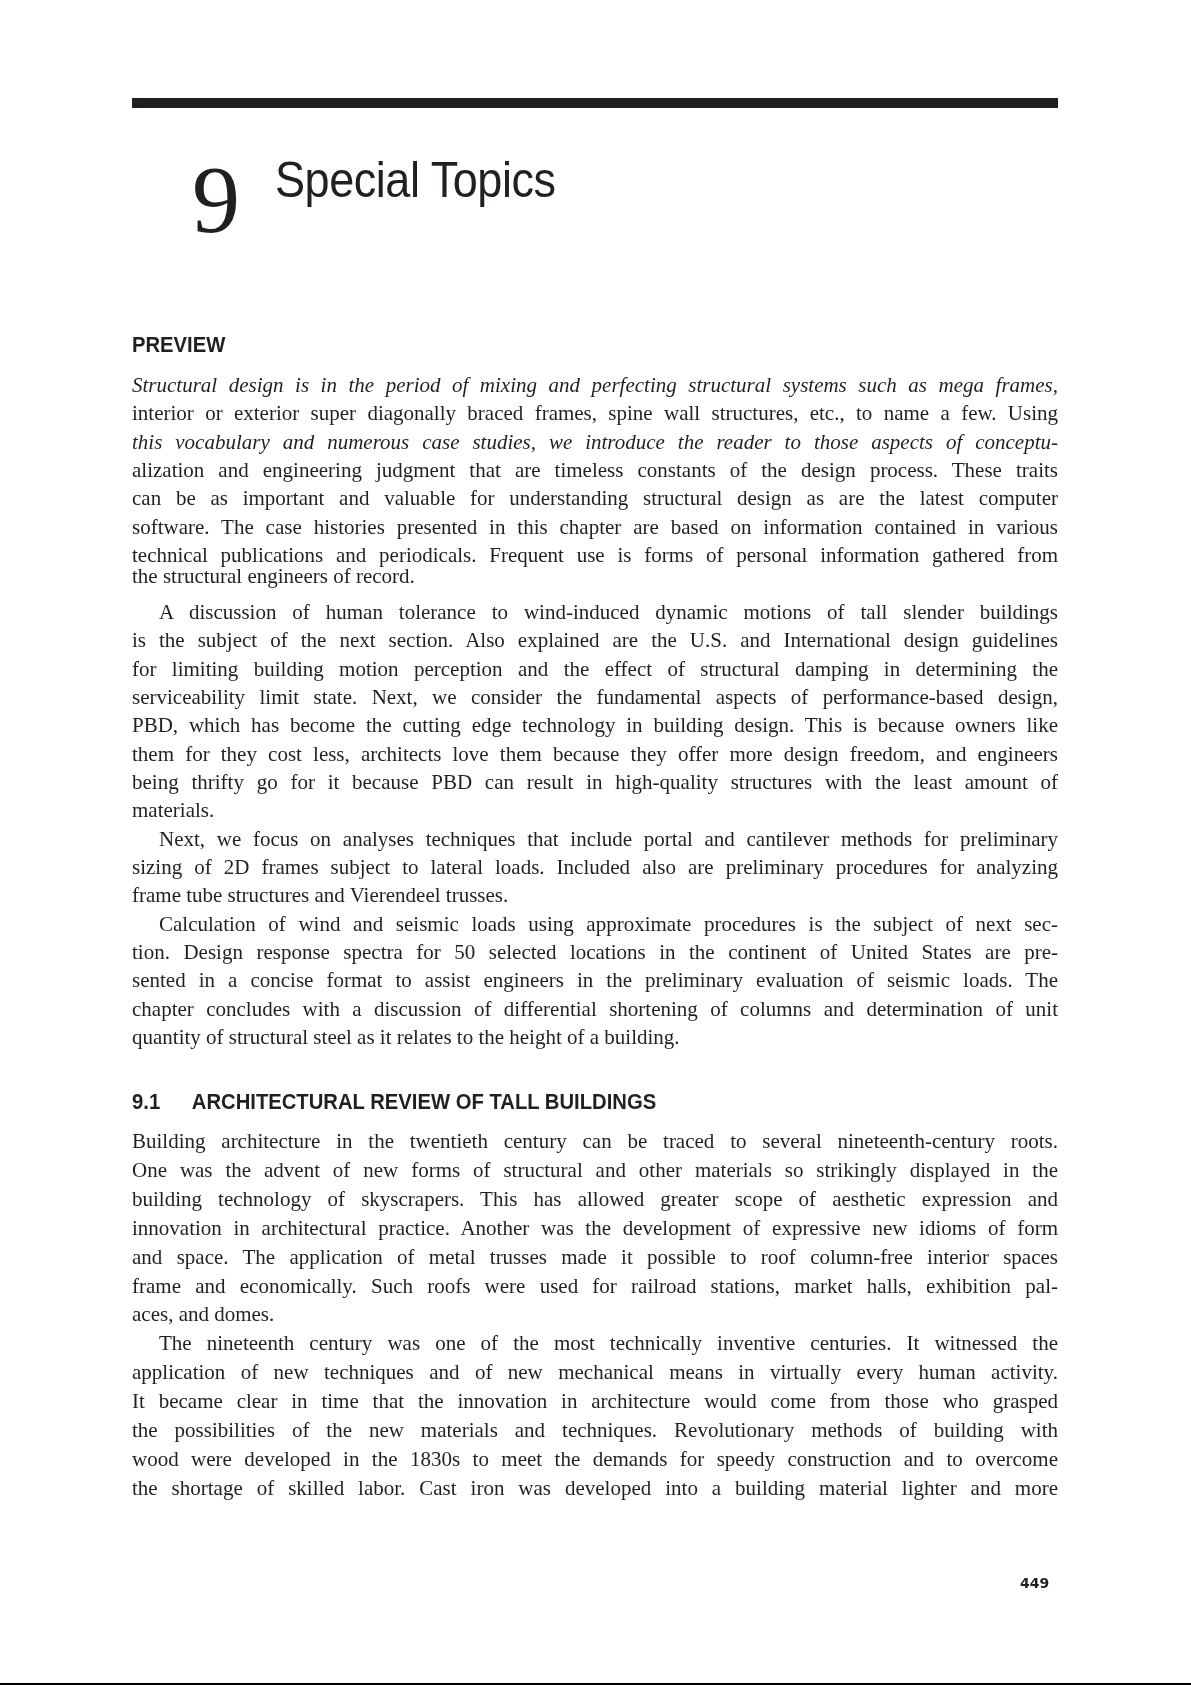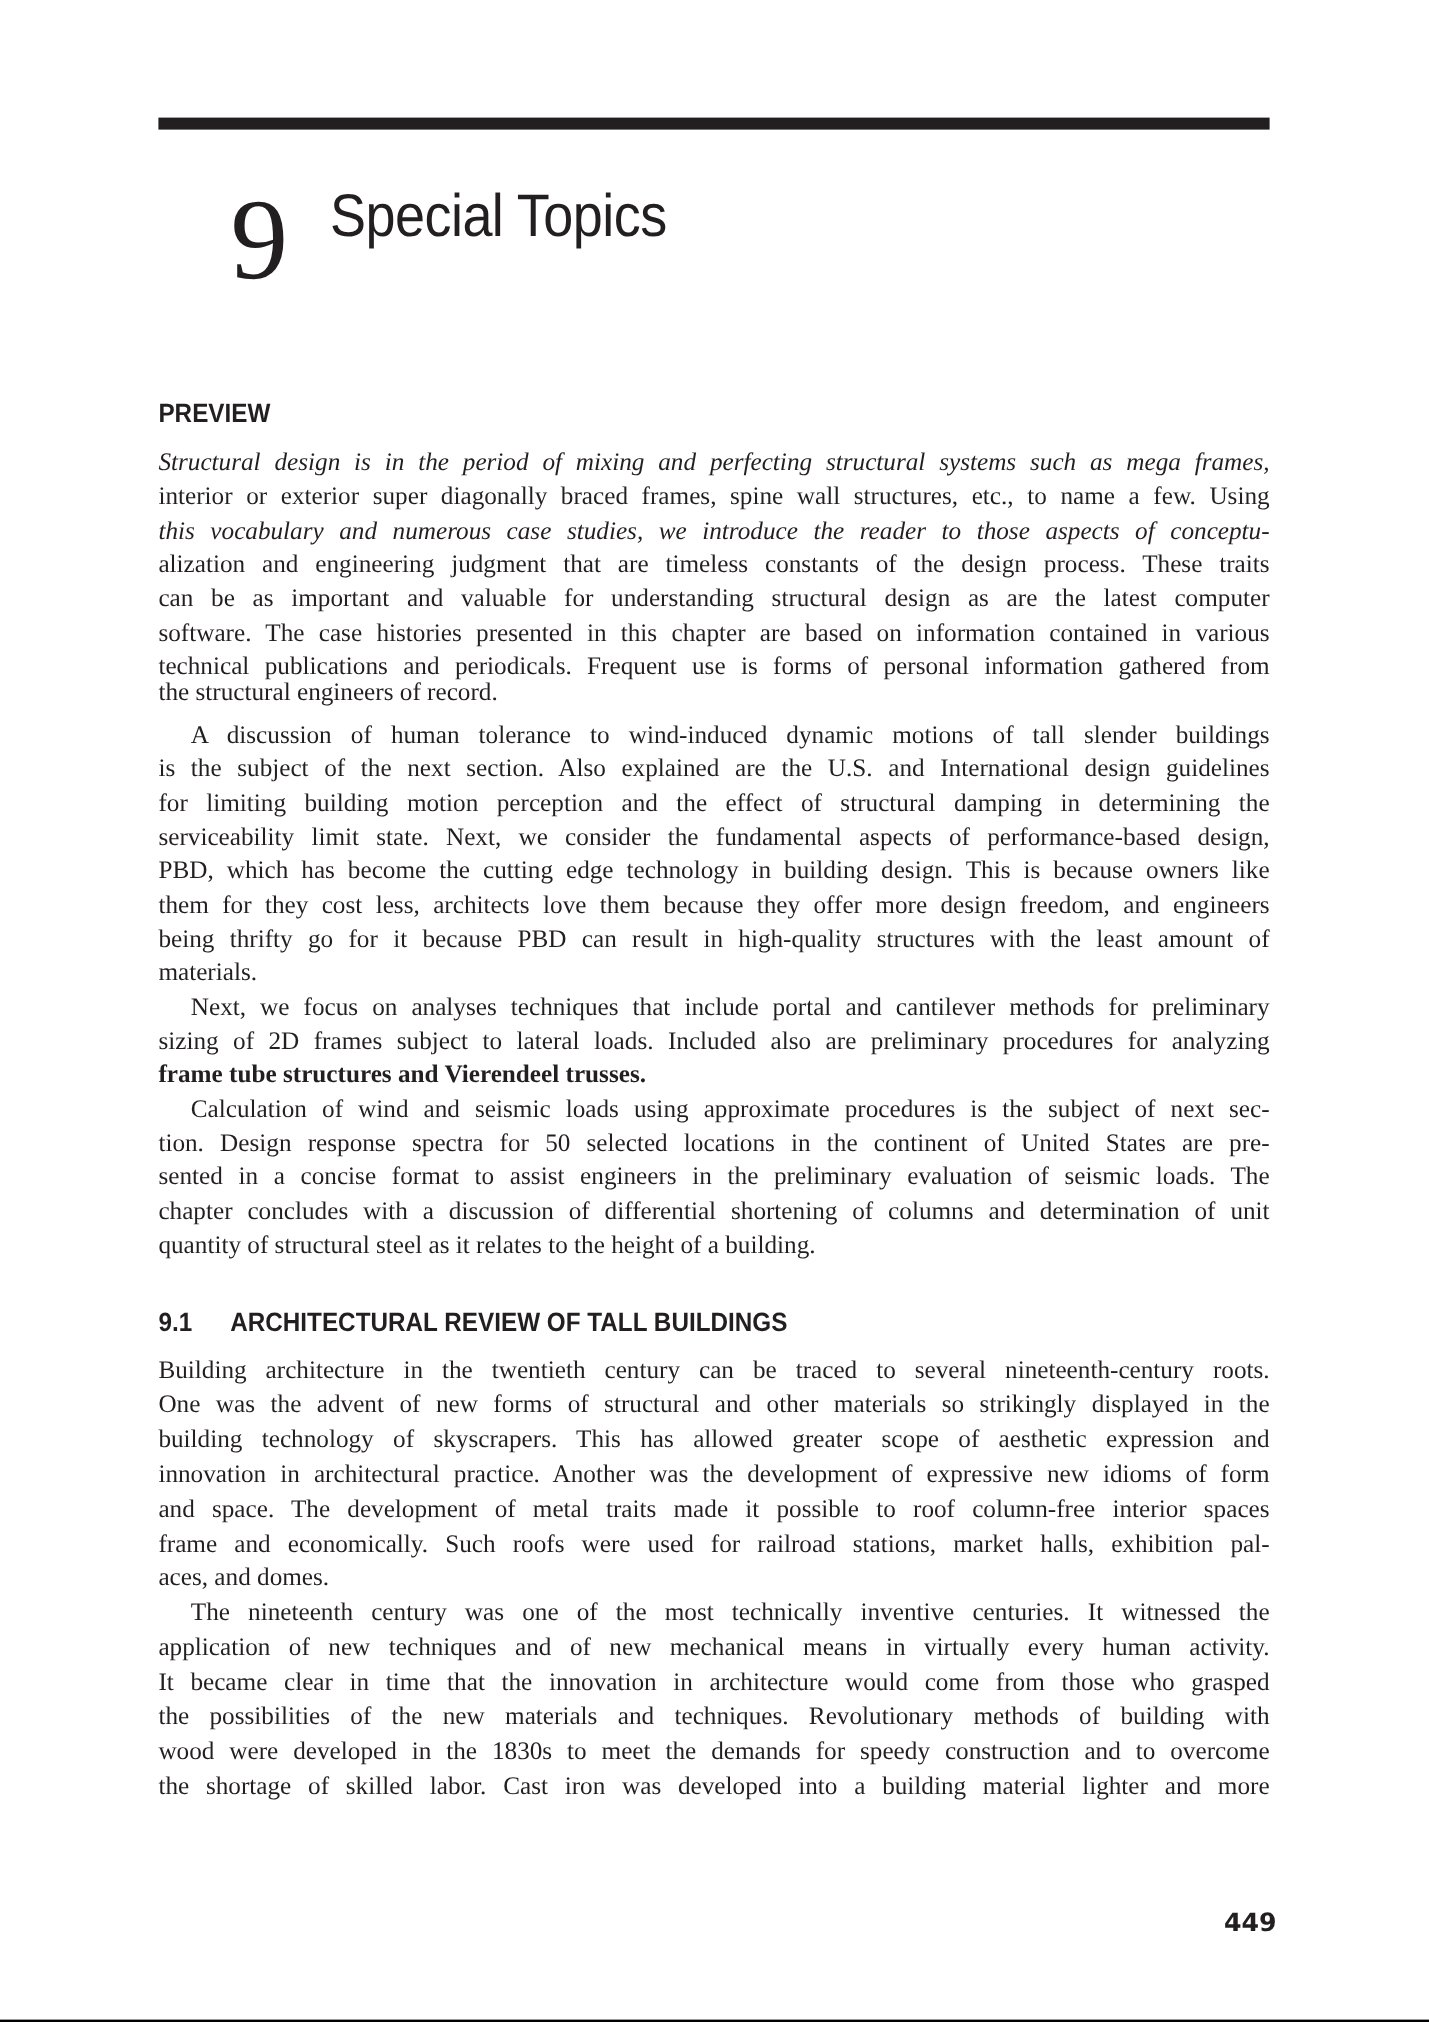--- a/index.html
+++ b/index.html
@@ -7,21 +7,21 @@
   .page { position: absolute; left: 0; top: 0; width: 1191px; height: 1685px; background: #fff; color: #231f20; }
   .rule-top { position: absolute; left: 132px; top: 98px; width: 926px; height: 10px; background: #231f20; }
   .rule-bottom { position: absolute; left: 0; top: 1683px; width: 1191px; height: 2px; background: #000; }
   .chapter-num { position: absolute; left: 192px; top: 138px; font-family: "Liberation Serif", serif; font-size: 96px; line-height: 96px; color: #231f20; transform: translateY(14px); }
   .chapter-title { position: absolute; left: 275px; top: 150px; font-family: "Liberation Sans", sans-serif; font-size: 50px; line-height: 60px; color: #231f20; transform: scaleX(0.9); transform-origin: left center; letter-spacing: -0.5px; }
   .heading { position: absolute; left: 132px; font-family: "Liberation Sans", sans-serif; font-weight: bold; font-size: 22px; line-height: 28px; color: #231f20; white-space: nowrap; transform: scaleX(0.92); transform-origin: left center; }
   .heading .num { display: inline-block; width: 65px; }
   .line { position: absolute; left: 132px; width: 926px; height: 28px; font-family: "Liberation Serif", serif; font-size: 21px; line-height: 28px; color: #231f20; text-align: justify; text-align-last: justify; white-space: nowrap; overflow: visible; }
   .line.last { text-align-last: left; }
   .line.indent { padding-left: 27px; width: 899px; }
-  .page-number { position: absolute; left: 1020px; top: 1571px; width: 38px; text-align: left; font-family: "DejaVu Sans", sans-serif; font-weight: bold; font-size: 21px; line-height: 24px; color: #231f20; margin-top: 19px; }
+  .page-number { position: absolute; left: 1020px; top: 1571px; width: 38px; text-align: left; font-family: "DejaVu Sans", sans-serif; font-weight: bold; font-size: 14px; line-height: 24px; color: #231f20; }
 </style>
 </head>
 <body>
 
 <div class="page">
   <div class="rule-top"></div>
 
   <div class="chapter-num">9</div>
   <div class="chapter-title">Special Topics</div>
 
@@ -44,42 +44,42 @@
         <div class="line" style="top: 655px;">for limiting building motion perception and the effect of structural damping in determining the</div>
         <div class="line" style="top: 683px;">serviceability limit state. Next, we consider the fundamental aspects of performance-based design,</div>
         <div class="line" style="top: 711px;">PBD, which has become the cutting edge technology in building design. This is because owners like</div>
         <div class="line" style="top: 740px;">them for they cost less, architects love them because they offer more design freedom, and engineers</div>
         <div class="line" style="top: 768px;">being thrifty go for it because PBD can result in high-quality structures with the least amount of</div>
         <div class="line last" style="top: 796px;">materials.</div>
       </div>
       <div>
         <div class="line indent" style="top: 825px;">Next, we focus on analyses techniques that include portal and cantilever methods for preliminary</div>
         <div class="line" style="top: 853px;">sizing of 2D frames subject to lateral loads. Included also are preliminary procedures for analyzing</div>
-        <div class="line last" style="top: 881px; font-weight: bold;">frame tube structures and Vierendeel trusses.</div>
+        <div class="line last" style="top: 881px;">frame tube structures and Vierendeel trusses.</div>
       </div>
       <div>
         <div class="line indent" style="top: 910px;">Calculation of wind and seismic loads using approximate procedures is the subject of next sec-</div>
         <div class="line" style="top: 938px;">tion. Design response spectra for 50 selected locations in the continent of United States are pre-</div>
         <div class="line" style="top: 966px;">sented in a concise format to assist engineers in the preliminary evaluation of seismic loads. The</div>
         <div class="line" style="top: 995px;">chapter concludes with a discussion of differential shortening of columns and determination of unit</div>
         <div class="line last" style="top: 1023px;">quantity of structural steel as it relates to the height of a building.</div>
       </div>
     </div>
 
   <div class="heading" style="top:1088px;">
     <span class="num">9.1</span><span>ARCHITECTURAL REVIEW OF TALL BUILDINGS</span>
   </div>
 
   <div id="section-body">
       <div>
         <div class="line" style="top: 1127px;">Building architecture in the twentieth century can be traced to several nineteenth-century roots.</div>
         <div class="line" style="top: 1156px;">One was the advent of new forms of structural and other materials so strikingly displayed in the</div>
         <div class="line" style="top: 1185px;">building technology of skyscrapers. This has allowed greater scope of aesthetic expression and</div>
         <div class="line" style="top: 1214px;">innovation in architectural practice. Another was the development of expressive new idioms of form</div>
-        <div class="line" style="top: 1243px;">and space. The development of metal traits made it possible to roof column-free interior spaces</div>
+        <div class="line" style="top: 1243px;">and space. The application of metal trusses made it possible to roof column-free interior spaces</div>
         <div class="line" style="top: 1272px;">frame and economically. Such roofs were used for railroad stations, market halls, exhibition pal-</div>
         <div class="line last" style="top: 1300px;">aces, and domes.</div>
       </div>
       <div>
         <div class="line indent" style="top: 1329px;">The nineteenth century was one of the most technically inventive centuries. It witnessed the</div>
         <div class="line" style="top: 1358px;">application of new techniques and of new mechanical means in virtually every human activity.</div>
         <div class="line" style="top: 1387px;">It became clear in time that the innovation in architecture would come from those who grasped</div>
         <div class="line" style="top: 1416px;">the possibilities of the new materials and techniques. Revolutionary methods of building with</div>
         <div class="line" style="top: 1445px;">wood were developed in the 1830s to meet the demands for speedy construction and to overcome</div>
         <div class="line" style="top: 1474px;">the shortage of skilled labor. Cast iron was developed into a building material lighter and more</div>

